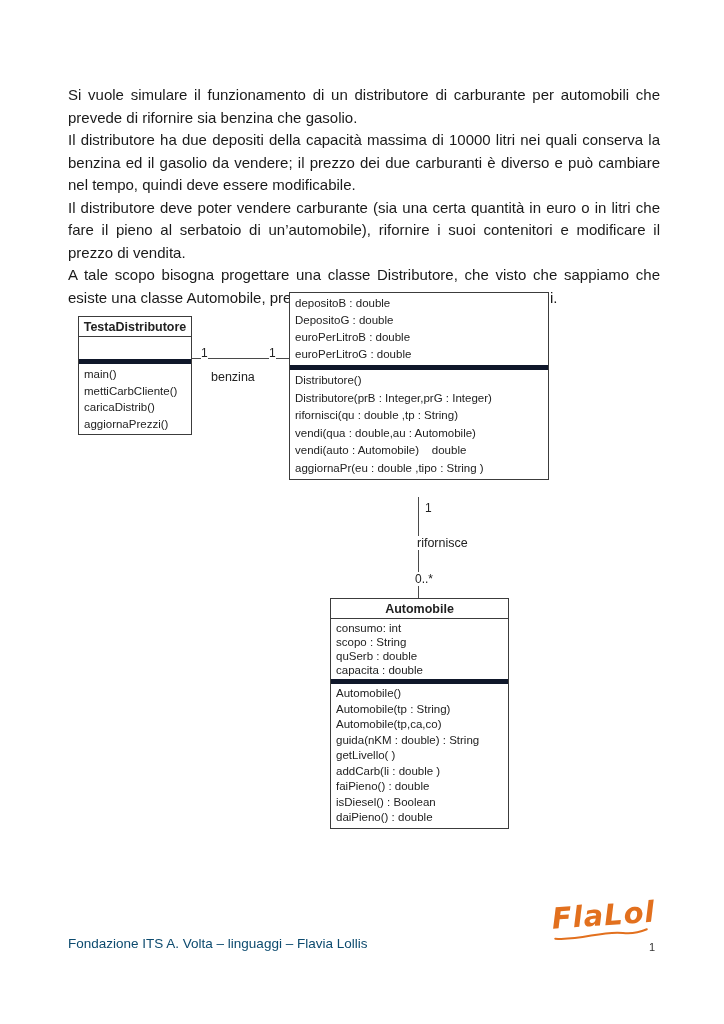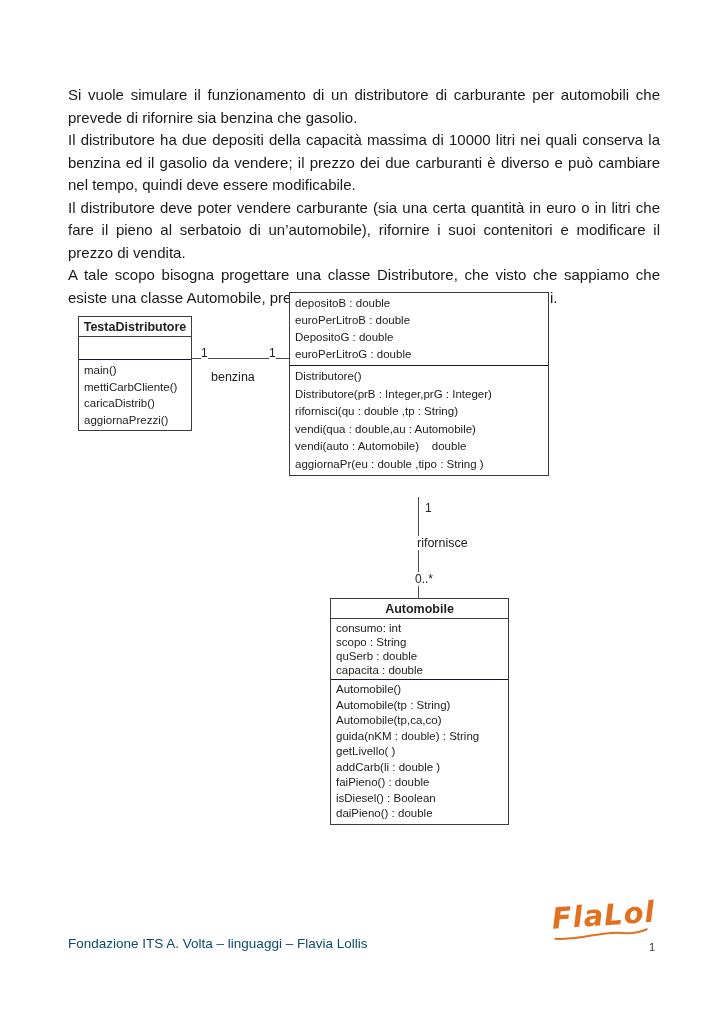--- a/index.html
+++ b/index.html
@@ -9,21 +9,21 @@
   }
   
   .intro{position:absolute;left:68px;top:84px;width:592px;font-size:15px;line-height:22.5px;text-align:justify;}
   .intro p{margin:0;}
 
   
   .diagram{position:absolute;left:0;top:0;width:724px;height:1024px;}
   .uml-class{position:absolute;background:#fff;border:1px solid #3c3c3c;font-size:11.5px;color:#222;}
   .uml-title{font-weight:bold;font-size:12.5px;text-align:center;padding:3px 4px 2px 4px;border-bottom:1px solid #3c3c3c;}
   .uml-section{padding:2px 5px;}
-  .uml-section.divided{border-top:1px solid #0f172a;}
+  .uml-section.divided{border-top:5px solid #0f172a;}
   .uml-row{white-space:pre;}
   .testa .uml-row{line-height:16.5px;}
   .testa .attrs{height:22px;padding:0;}
   .distributore .attrs .uml-row{line-height:17px;}
   .distributore .methods .uml-row{line-height:17.5px;}
   .automobile .attrs .uml-row{line-height:14px;}
   .automobile .methods .uml-row{line-height:15.5px;}
 
   .assoc-line{position:absolute;background:#4a4a4a;}
   .assoc-label{position:absolute;font-size:12px;color:#222;background:#fff;white-space:pre;}
@@ -57,22 +57,22 @@
         <div class="uml-row">main()</div>
         <div class="uml-row">mettiCarbCliente()</div>
         <div class="uml-row">caricaDistrib()</div>
         <div class="uml-row">aggiornaPrezzi()</div>
       </div>
     </div>
 
     <div class="uml-class distributore" style="left:289px;top:292px;width:258px;">
       <div class="uml-section attrs">
         <div class="uml-row">depositoB : double</div>
+        <div class="uml-row">DepositoG : double</div>
         <div class="uml-row">euroPerLitroB : double</div>
-        <div class="uml-row">DepositoG : double</div>
         <div class="uml-row">euroPerLitroG : double</div>
       </div>
       <div class="uml-section methods divided">
         <div class="uml-row">Distributore()</div>
         <div class="uml-row">Distributore(prB : Integer,prG : Integer)</div>
         <div class="uml-row">rifornisci(qu : double ,tp : String)</div>
         <div class="uml-row">vendi(qua : double,au : Automobile)</div>
         <div class="uml-row">vendi(auto : Automobile)    double</div>
         <div class="uml-row">aggiornaPr(eu : double ,tipo : String )</div>
       </div>

